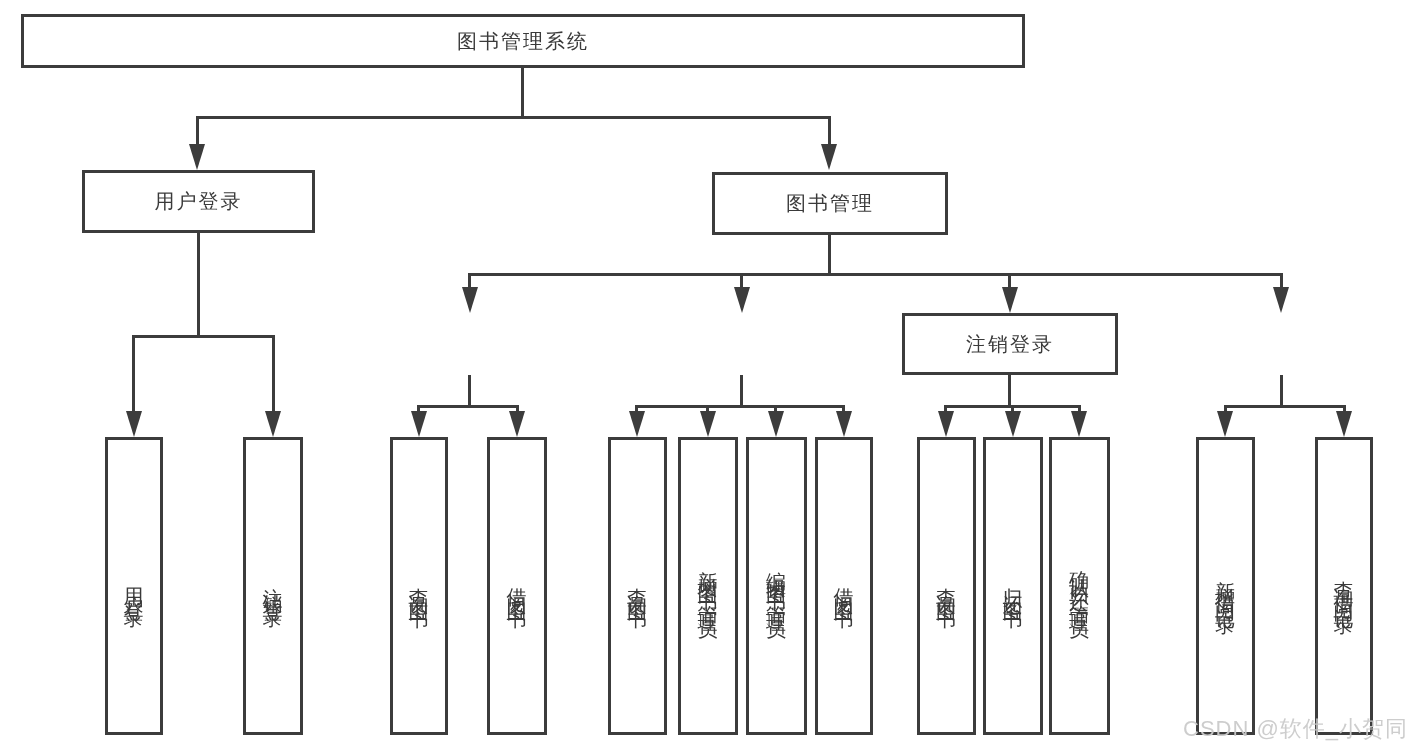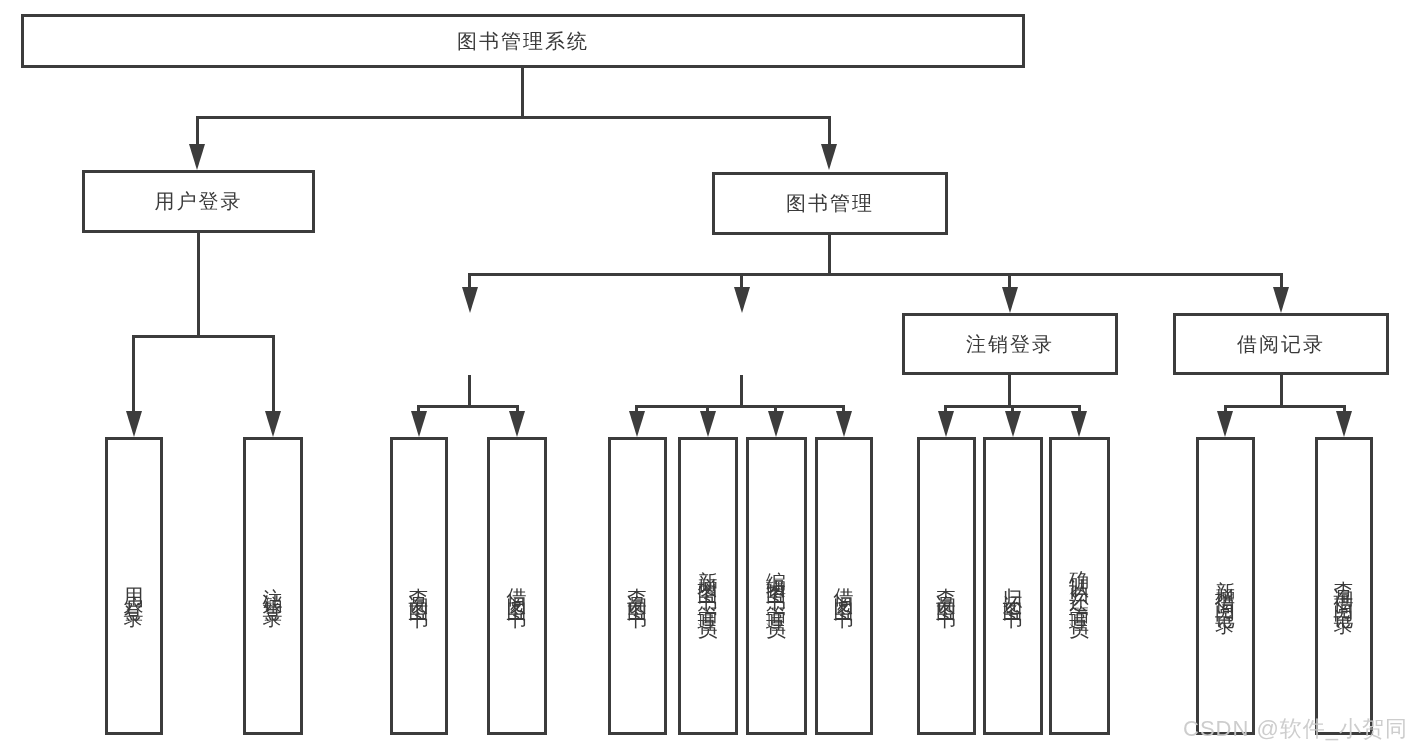--- a/index.html
+++ b/index.html
@@ -91,23 +91,20 @@
   <div class="vl" style="left:740px; top:273px; height:20px"></div>
   <div class="arr" style="left:734px; top:287px"></div>
   <div class="vl" style="left:1008px; top:273px; height:20px"></div>
   <div class="arr" style="left:1002px; top:287px"></div>
   <div class="vl" style="left:1280px; top:273px; height:20px"></div>
   <div class="arr" style="left:1273px; top:287px"></div>
 
   <div class="box" style="left:902px; top:313px; width:216px; height:62px">
     <span>注销登录</span>
   </div>
-  <div class="box" style="left:1173px; top:313px; width:216px; height:62px">
-    <span>借阅记录</span>
-  </div>
 
   <div class="vl" style="left:468px; top:375px; height:33px"></div>
   <div class="hl" style="left:417px; top:405px; width:102px"></div>
   <div class="vl" style="left:417px; top:405px; height:14px"></div>
   <div class="arr" style="left:411px; top:411px"></div>
   <div class="vl" style="left:516px; top:405px; height:14px"></div>
   <div class="arr" style="left:509px; top:411px"></div>
 
   <div class="vl" style="left:740px; top:375px; height:33px"></div>
   <div class="hl" style="left:635px; top:405px; width:210px"></div>

